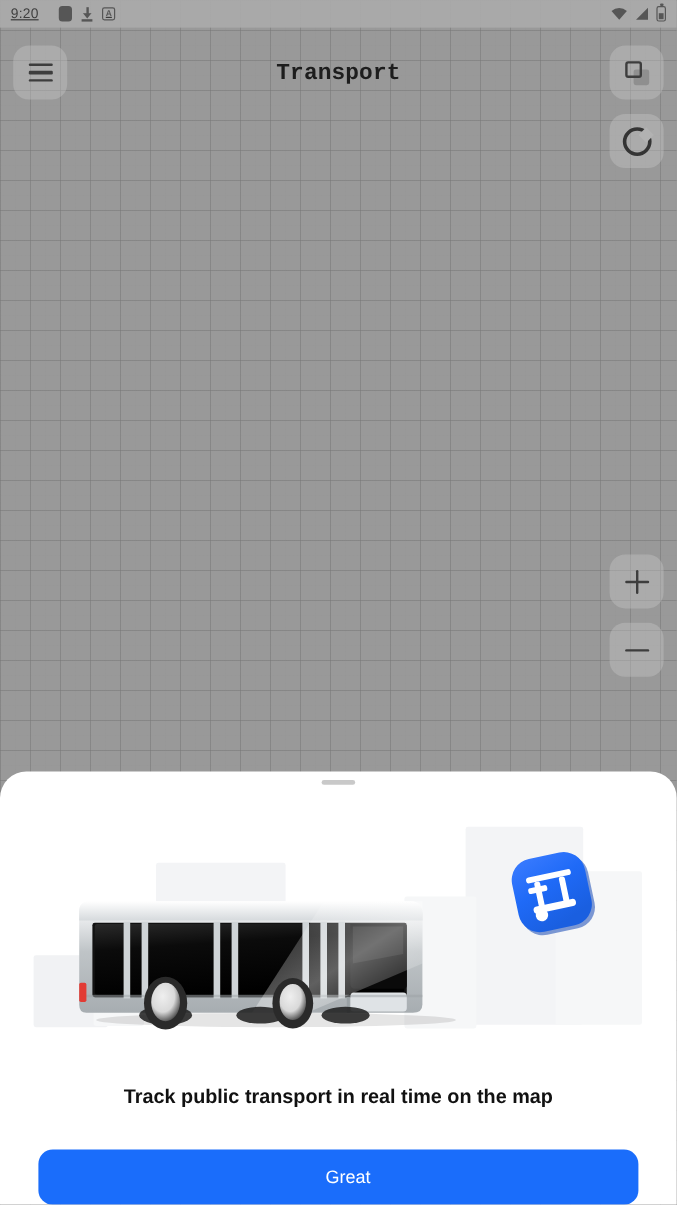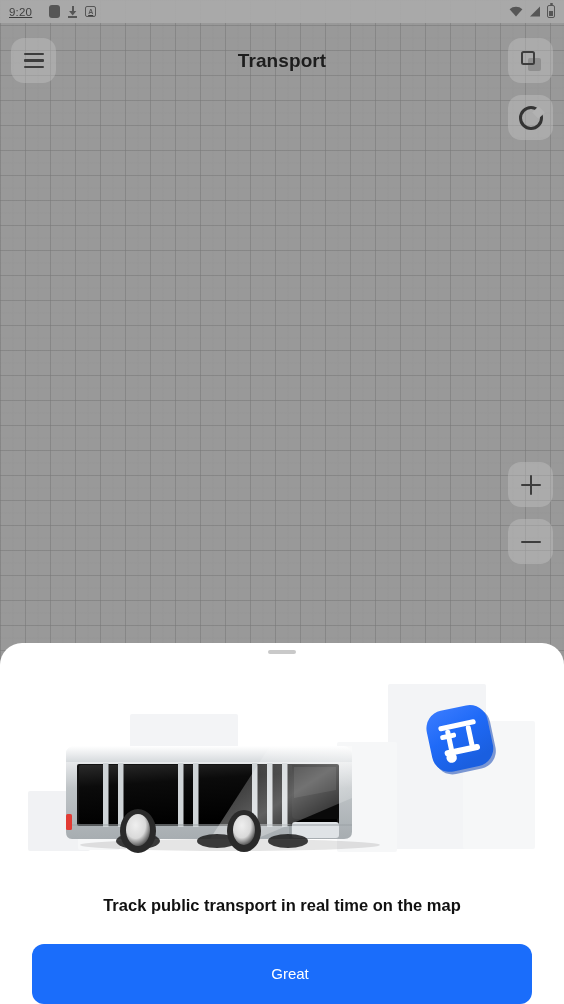--- a/index.html
+++ b/index.html
@@ -50,21 +50,21 @@
              font-size:7px; font-weight:bold; color:#565656; line-height:1; }
   .ic-wifi { width:14px; height:11px; }
   .ic-sig  { width:12px; height:11px; }
   .ic-batt { width:8px; height:13px; border:1.6px solid #565656; border-radius:2px; position:relative; }
   .ic-batt:before { content:""; position:absolute; top:-3.2px; left:2px; width:3px; height:2px; background:#565656; border-radius:1px; }
   .ic-batt:after  { content:""; position:absolute; left:.8px; bottom:.8px; right:.8px; height:45%; background:#565656; }
 
   
   #topbar {
     position:absolute; top:23px; left:0; right:0; height:75px;
-    display:flex; align-items:center; z-index:20;
+    display:flex; align-items:center; z-index:20;font-family:Liberation Mono, monospace;
   }
   .map-btn {
     width:45px; height:45px; border-radius:13px;
     background:rgba(196,196,196,.42);
     display:flex; align-items:center; justify-content:center;
     cursor:pointer;
   }
   #menu-btn { margin-left:11px; }
   .hamburger { width:20px; display:flex; flex-direction:column; gap:4px; }
   .hamburger i { display:block; height:2.4px; background:#3d3d3d; border-radius:1px; }
@@ -126,21 +126,21 @@
   #badge-wrap { position:absolute; left:417px; top:28px; width:90px; height:90px; }
 
   
   #caption {
     width:100%; text-align:center;
     font-size:16.5px; font-weight:bold; color:#111111;
     padding:0 18px; margin-top:10px;
   }
   #cta-button {
     margin-top:25px;
-    width:500px; height:60px; border:none;
+    width:500px; height:46px; border:none;
     border-radius:12px;
     background:#1a6dfb; color:#ffffff;
     font-family:"Liberation Sans", sans-serif;
     font-size:15px; font-weight:normal;
     cursor:pointer;
     padding-left:16px;
   }
 </style>
 </head>
 <body>

